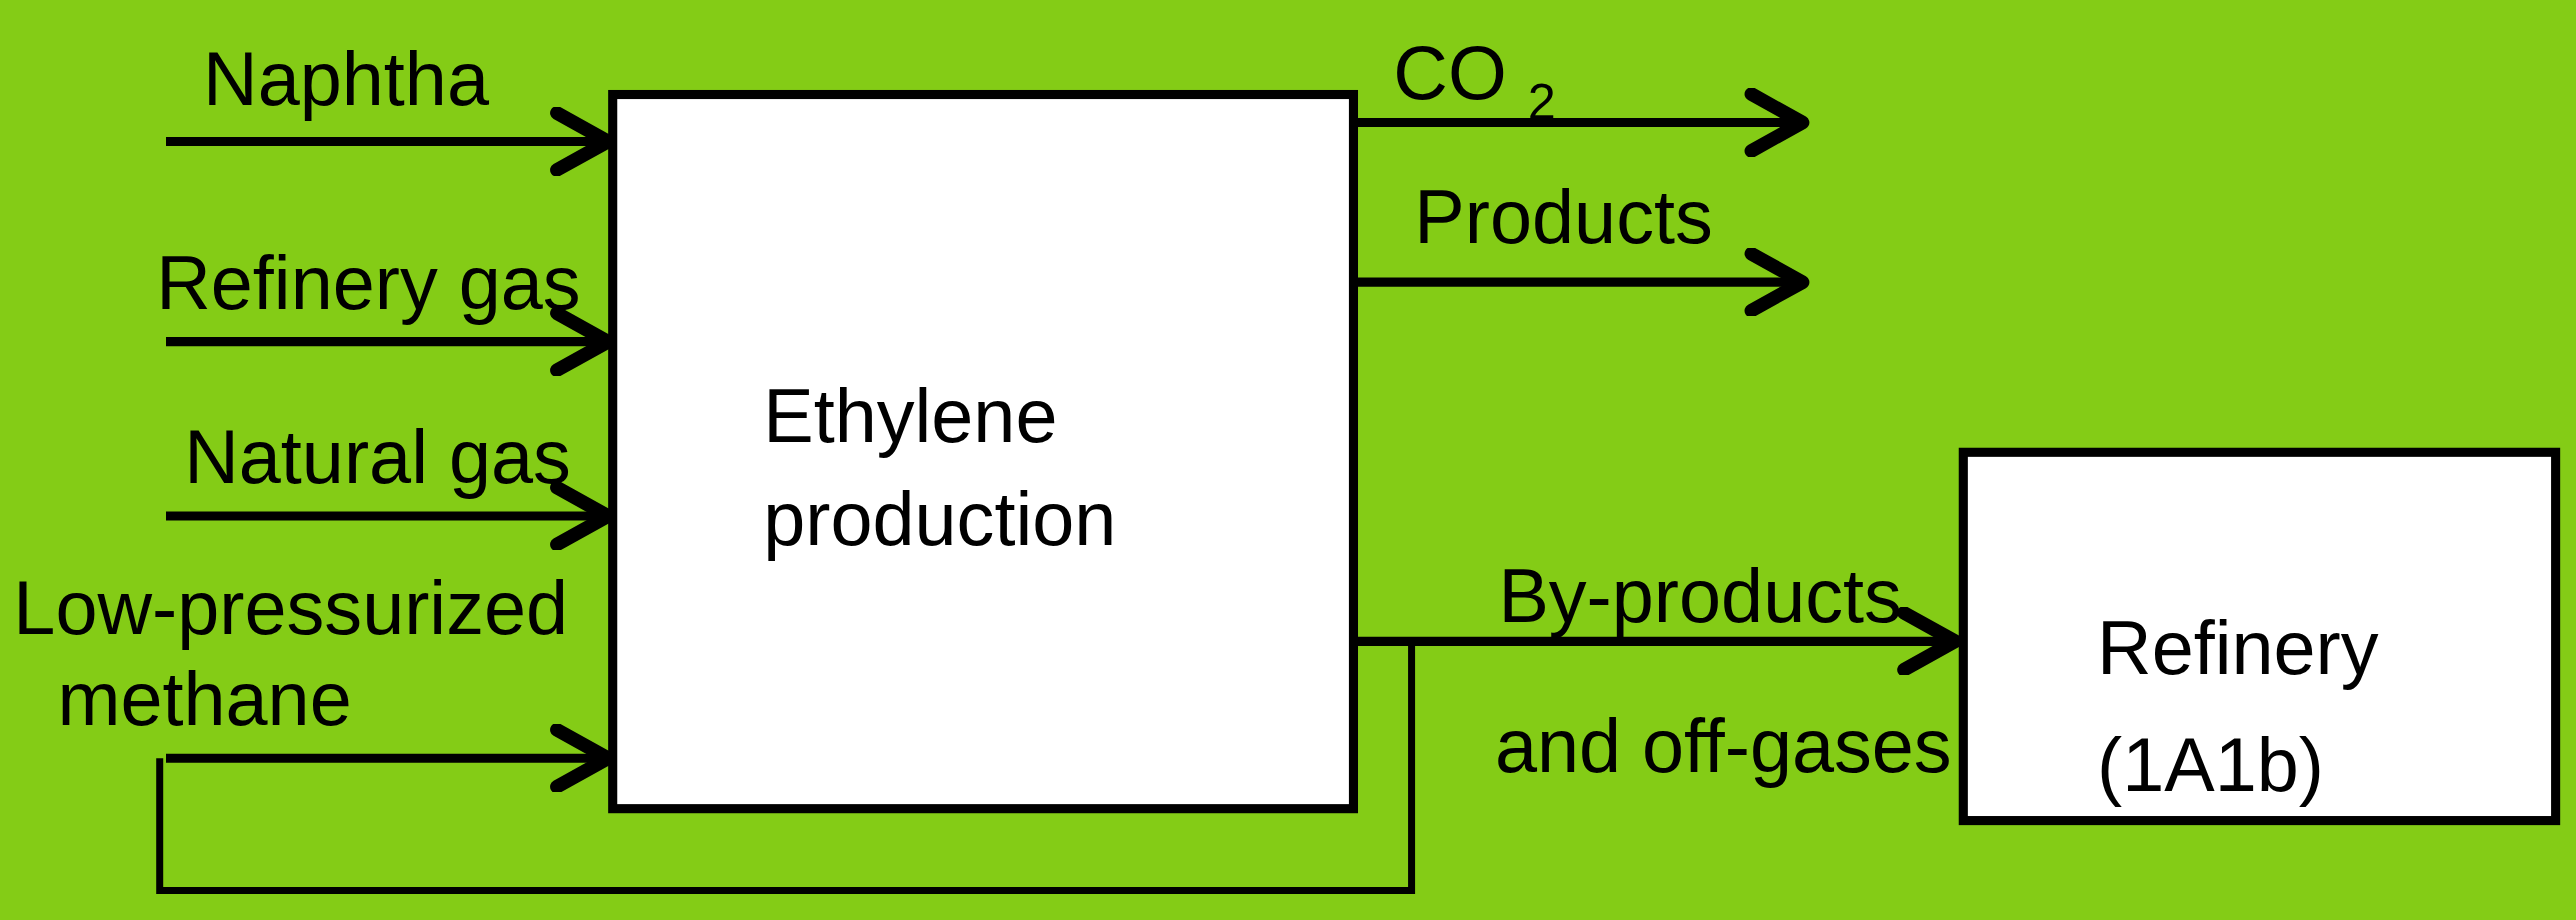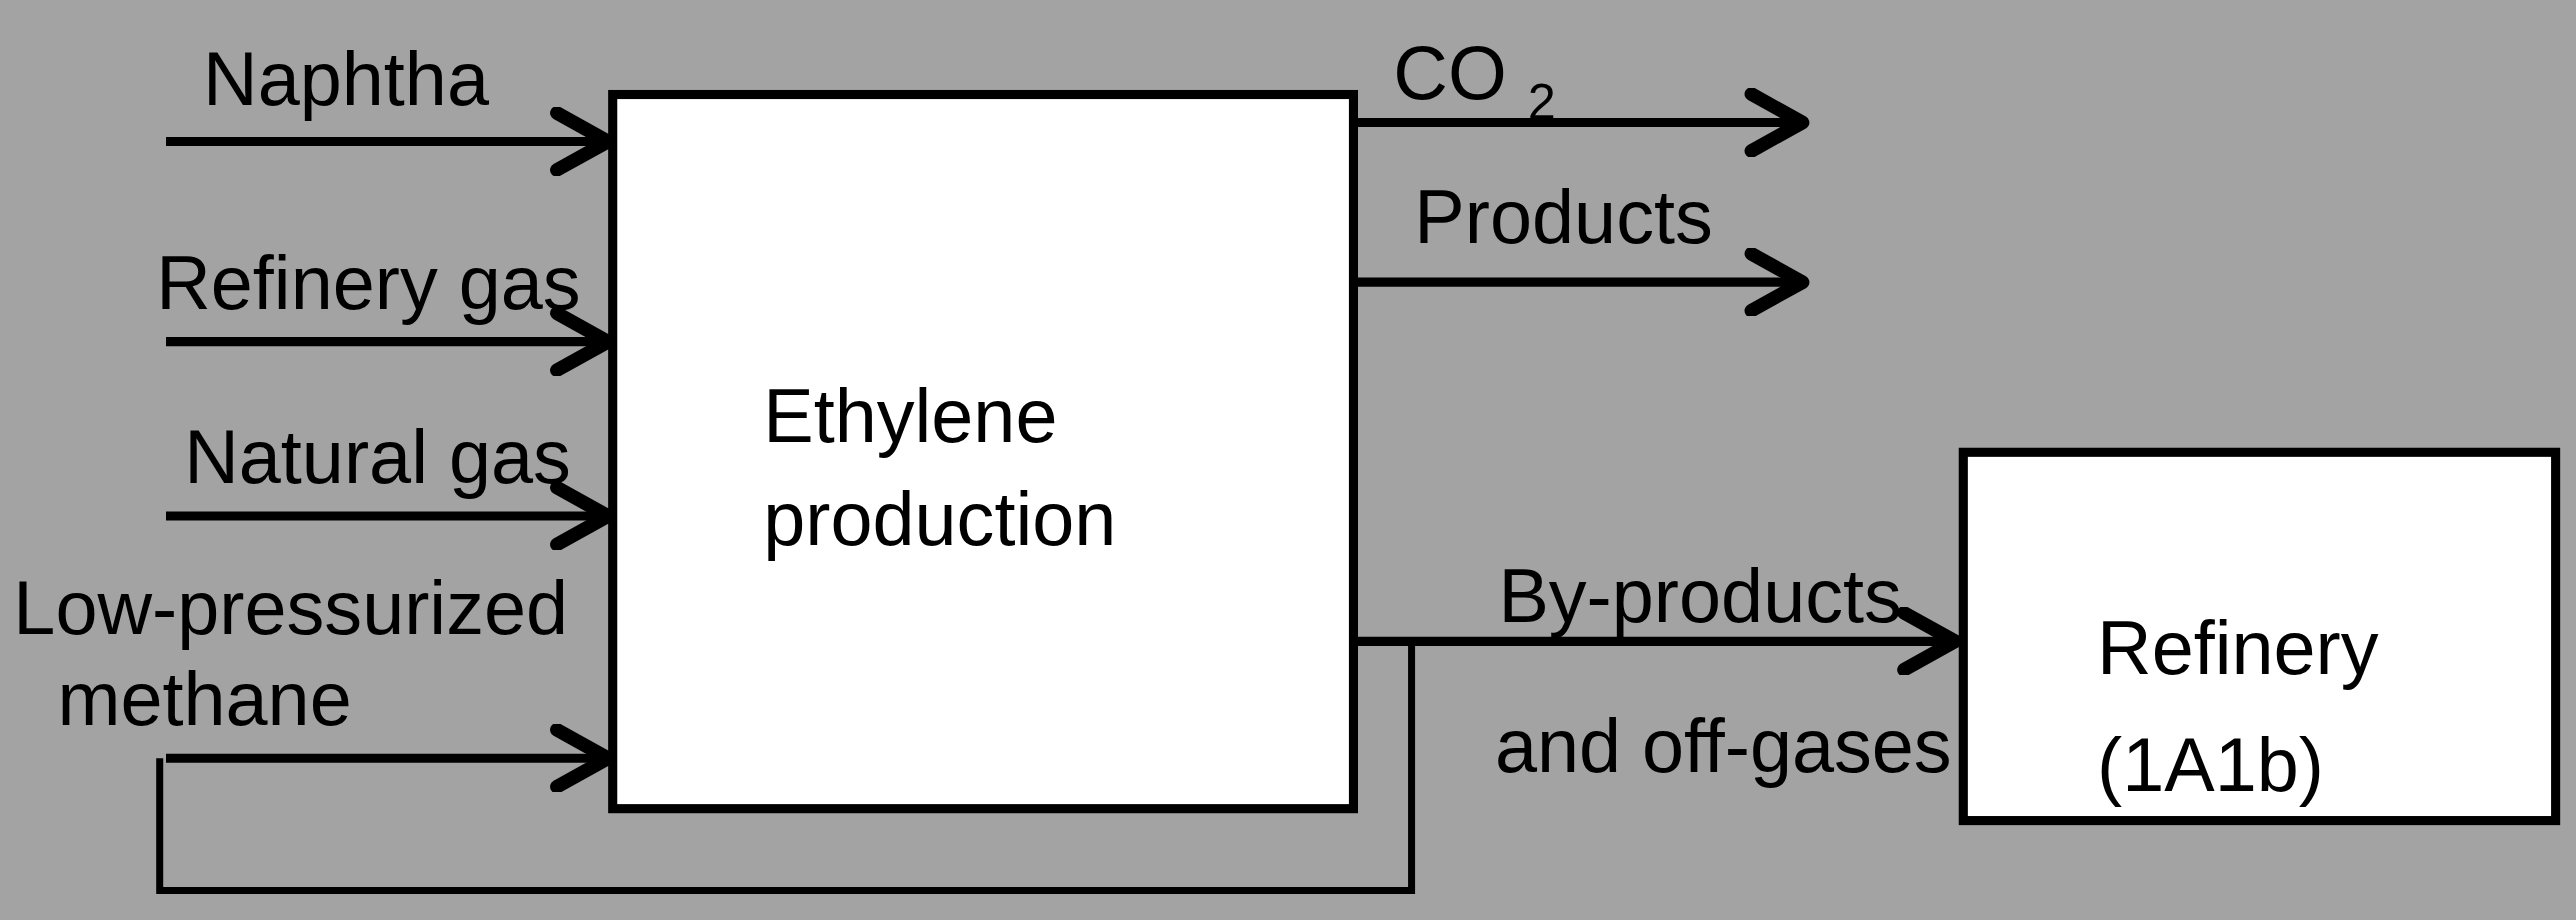--- a/index.html
+++ b/index.html
@@ -4,21 +4,21 @@
 <style>
   html, body {
     margin: 0;
     padding: 0;
     background: #ffffff;
   }
   .stage {
     position: relative;
     width: 2576px;
     height: 920px;
-    background: #a3a3a3;
+    background: #84cc16;
     overflow: hidden;
   }
   svg.diagram {
     display: block;
     width: 2576px;
     height: 920px;
   }
   .flow-line {
     stroke: #000000;
     stroke-width: 13;

